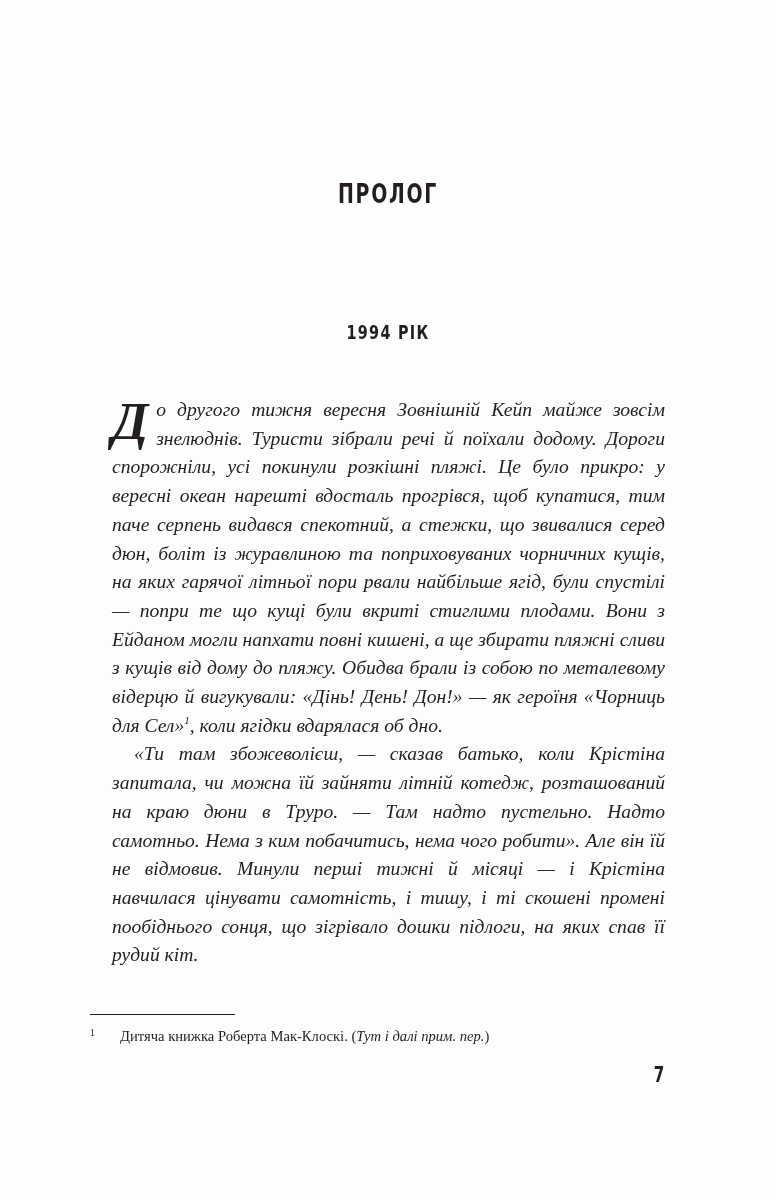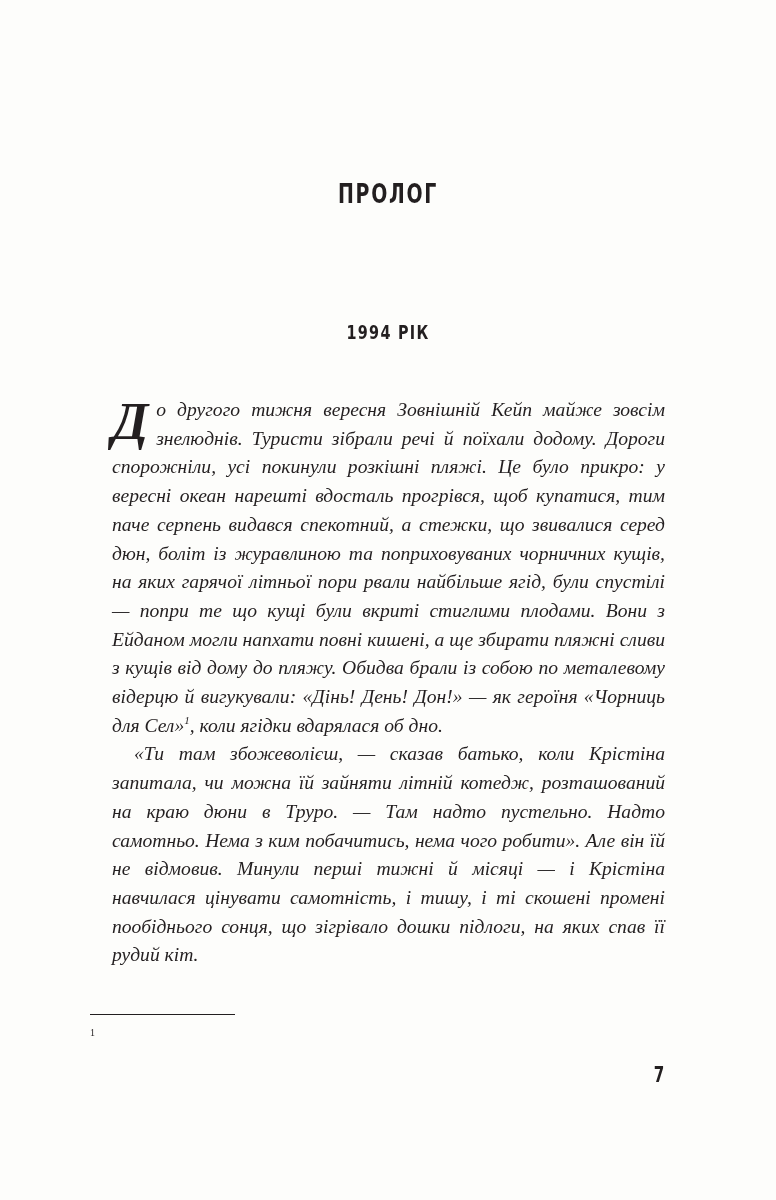--- a/index.html
+++ b/index.html
@@ -163,18 +163,19 @@
     <p class="para-first"><span>До другого тижня вересня Зовнішній Кейп майже зовсім знелюднів. Туристи зібрали речі й поїхали додому. Дороги спорожніли, усі покинули розкішні пляжі. Це було прикро: у вересні океан нарешті вдосталь прогрівся, щоб купатися, тим паче серпень видався спекотний, а стежки, що звивалися серед дюн, боліт із журавлиною та поприховуваних чорничних кущів, на яких гарячої літньої пори рвали найбільше ягід, були спустілі — попри те що кущі були вкриті стиглими плодами. Вони з Ейданом могли напхати повні кишені, а ще збирати пляжні сливи з кущів від дому до пляжу. Обидва брали із собою по металевому відерцю й вигукували: «Дінь! День! Дон!» — як героїня «Чорниць для Сел»</span><sup class="fn-ref">1</sup><span>, коли ягідки вдарялася об дно.</span></p>
 
     <p class="para-indent">«Ти там збожеволієш, — сказав батько, коли Крістіна запитала, чи можна їй зайняти літній котедж, розташований на краю дюни в Труро. — Там надто пустельно. Надто самотньо. Нема з ким побачитись, нема чого робити». Але він їй не відмовив. Минули перші тижні й місяці — і Крістіна навчилася цінувати самотність, і тишу, і ті скошені промені пообіднього сонця, що зігрівало дошки підлоги, на яких спав її рудий кіт.</p>
 
   </div>
 
   <div class="footnote-area">
     <hr class="footnote-rule">
     <div class="footnote-item">
       <span class="footnote-marker">1</span>
+      <span class="footnote-text"><span>Дитяча книжка Роберта Мак-Клоскі. (</span><em>Тут і далі прим. пер.</em><span>)</span></span>
     </div>
   </div>
 
   <div class="page-number">7</div>
 
 </div>
 
 </body></html>

